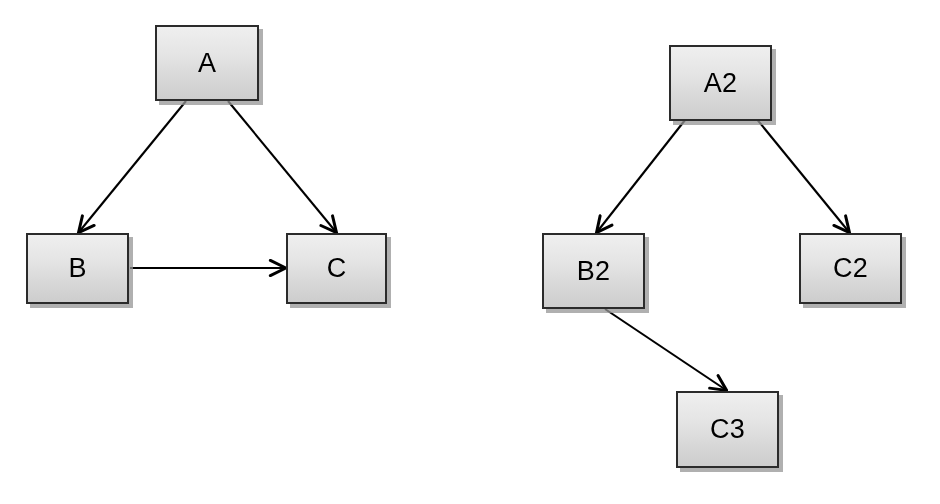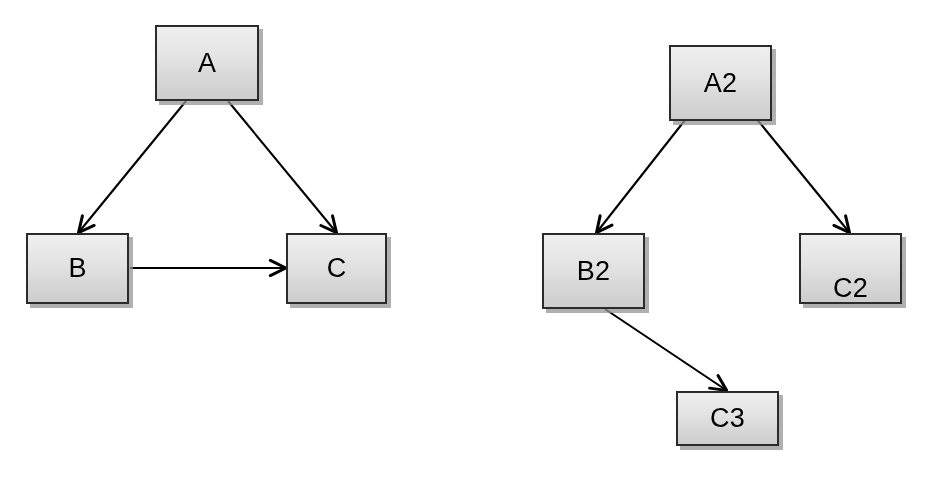--- a/index.html
+++ b/index.html
@@ -79,21 +79,21 @@
       </div>
       <div class="node" style="left: 286px; top: 233px; width: 101px; height: 71px;">
         <span class="node-label">C</span>
       </div>
       <div class="node" style="left: 669px; top: 25px; width: 103px; height: 76px; margin-top: 20px;">
         <span class="node-label">A2</span>
       </div>
       <div class="node" style="left: 542px; top: 233px; width: 103px; height: 76px; align-items: center;">
         <span class="node-label">B2</span>
       </div>
-      <div class="node" style="left: 799px; top: 233px; width: 103px; height: 71px; align-items: flex-end;">
+      <div class="node" style="left: 799px; top: 233px; width: 103px; height: 71px;">
         <span class="node-label">C2</span>
       </div>
-      <div class="node" style="left: 676px; top: 391px; width: 103px; height: 55px;">
+      <div class="node" style="left: 676px; top: 391px; width: 103px; height: 77px;">
         <span class="node-label">C3</span>
       </div>
     </div>
 
 </div>
 
 </body></html>

